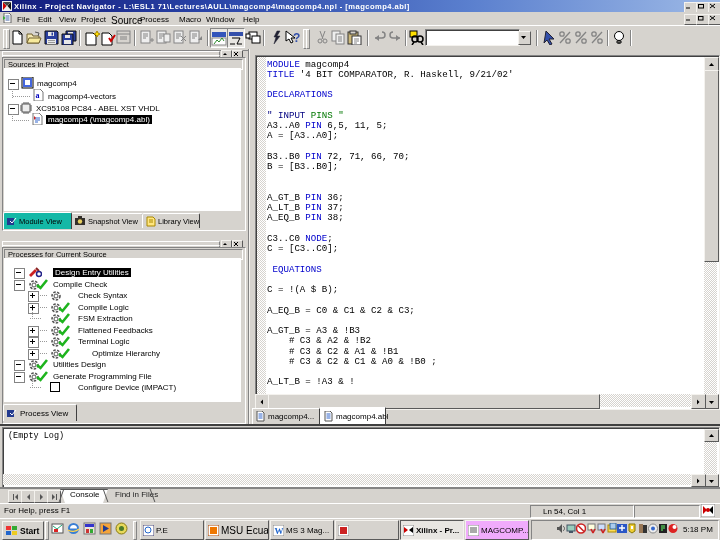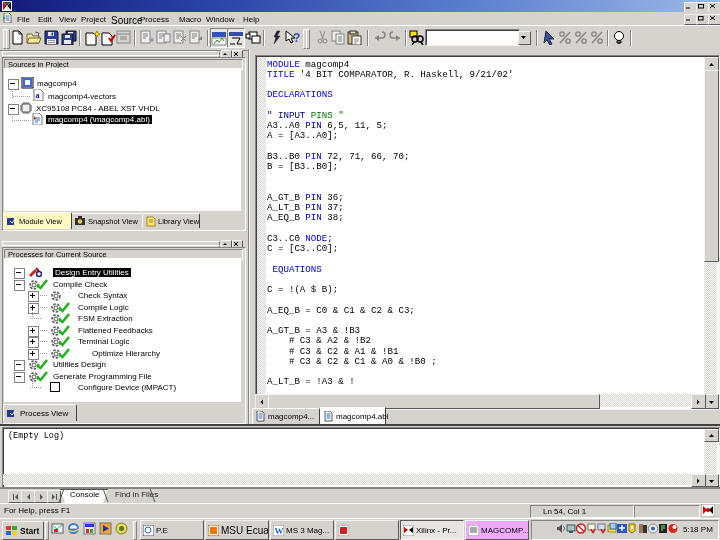--- a/index.html
+++ b/index.html
@@ -16,20 +16,21 @@
 
 <div class="ab" style="left:0;top:0;width:720px;height:12px;background:linear-gradient(90deg,#121a7a 0%,#2a45a8 30%,#5a7fce 65%,#9db9e6 100%)"></div>
 <div class="ab" style="left:2px;top:1px;width:10px;height:10px">
       <svg width="10" height="10">
         <rect x="0" y="0" width="10" height="10" fill="#f0f0f0"></rect>
         <path d="M1 1l3.5 4L1 9z" fill="#c00"></path>
         <path d="M9 1L5.5 5 9 9z" fill="#111"></path>
         <path d="M1 1h8L5 5z" fill="#444"></path>
       </svg>
     </div>
+<div class="ab" style="left:14px;top:2px;font-size:7.6px;letter-spacing:0.45px;font-weight:bold;color:#fff;white-space:nowrap">Xilinx - Project Navigator - L:\ESL1 71\Lectures\AULL\magcomp4\magcomp4.npl - [magcomp4.abl]</div>
 <div class="ab btn" style="left:684px;top:2px;width:11px;height:9px">
       <svg width="9" height="7">
         <path d="M1 5h4" stroke="#000"></path>
       </svg>
     </div>
 <div class="ab btn" style="left:696px;top:2px;width:11px;height:9px">
       <svg width="9" height="7">
         <rect x="1.5" y="1.5" width="5" height="3.5" fill="none" stroke="#000" stroke-width="1"></rect>
       </svg>
     </div>
@@ -335,21 +336,21 @@
     <div class="ab" style="left:12px;top:120px;width:18px;height:1px;background-image:repeating-linear-gradient(90deg,#999 0 1px,transparent 1px 2px)"></div>
     <div class="ab" style="left:32px;top:113px">
       <svg width="11" height="12">
         <path d="M1 0h6l3 3v9H1z" fill="#fff" stroke="#777"></path>
         <path d="M3 5h5M3 7h5M3 9h3" stroke="#36c"></path>
         <path d="M2 3l2 2-2 2z" fill="#c22"></path>
       </svg>
     </div>
     <div class="ab" style="left:46px;top:115px;font-size:8px;line-height:9px;white-space:nowrap;background:#000;color:#fff;padding:0 2px">magcomp4 (\magcomp4.abl)</div>
 <div class="ab" style="left:5px;top:212px;width:235px;height:16px" id="srctabs"></div>
-    <div class="ab" style="left:3px;top:212px;width:67px;height:16px;background:#fef9c3;border:1px solid #404040;border-bottom:none;border-top-color:#fff;border-left-color:#fff;border-radius:2px 2px 0 0;display:flex;align-items:center;z-index:5">
+    <div class="ab" style="left:3px;top:212px;width:67px;height:16px;background:#14b8a6;border:1px solid #404040;border-bottom:none;border-top-color:#fff;border-left-color:#fff;border-radius:2px 2px 0 0;display:flex;align-items:center;z-index:5">
       <span style="margin-left:3px">
         <svg width="10" height="10">
           <rect x="0" y="2" width="7" height="7" fill="#223a8f"></rect>
           <path d="M3 5l2 2 4-5" stroke="#fff" fill="none"></path>
         </svg>
       </span>
       <span style="font-size:7.5px;margin-left:2px;white-space:nowrap">Module View</span>
     </div>
     <div class="ab" style="left:71px;top:213px;width:70px;height:14px;background:#d6d3ce;border:1px solid #404040;border-bottom:none;border-top-color:#fff;border-left-color:#fff;border-radius:2px 2px 0 0;display:flex;align-items:center;z-index:1">
       <span style="margin-left:3px">
@@ -806,21 +807,21 @@
       <span style="font-size:8px;margin-left:2px;white-space:nowrap;margin-top:26px;">P6.L Add...</span>
     </div>
     <div class="ab" style="left:400px;top:520px;width:62px;height:18px;background:#e8e6e2;border:1px solid;border-color:#5a5a5a #f4f2ee #f4f2ee #5a5a5a;display:flex;align-items:center;overflow:hidden">
       <span style="margin-left:2px;flex:none">
         <svg width="11" height="11">
           <rect width="11" height="11" fill="#fff" stroke="#888"></rect>
           <path d="M1 2l4 3-4 3z" fill="#c00"></path>
           <path d="M10 2l-4 3 4 3z" fill="#000"></path>
         </svg>
       </span>
-      <span style="font-size:8px;margin-left:2px;white-space:nowrap;font-weight:normal">Xilinx - Pr...</span>
+      <span style="font-size:8px;margin-left:2px;white-space:nowrap;font-weight:bold">Xilinx - Pr...</span>
     </div>
     <div class="ab" style="left:465px;top:520px;width:62px;height:18px;background:#f0abfc;border:1px solid;border-color:#f4f2ee #5a5a5a #5a5a5a #f4f2ee;display:flex;align-items:center;overflow:hidden">
       <span style="margin-left:2px;flex:none">
         <svg width="11" height="11">
           <rect width="11" height="11" fill="#fff" stroke="#888"></rect>
           <path d="M2 3h7M2 5h7M2 7h7" stroke="#555"></path>
         </svg>
       </span>
       <span style="font-size:8px;margin-left:2px;white-space:nowrap;">MAGCOMP...</span>
     </div>

